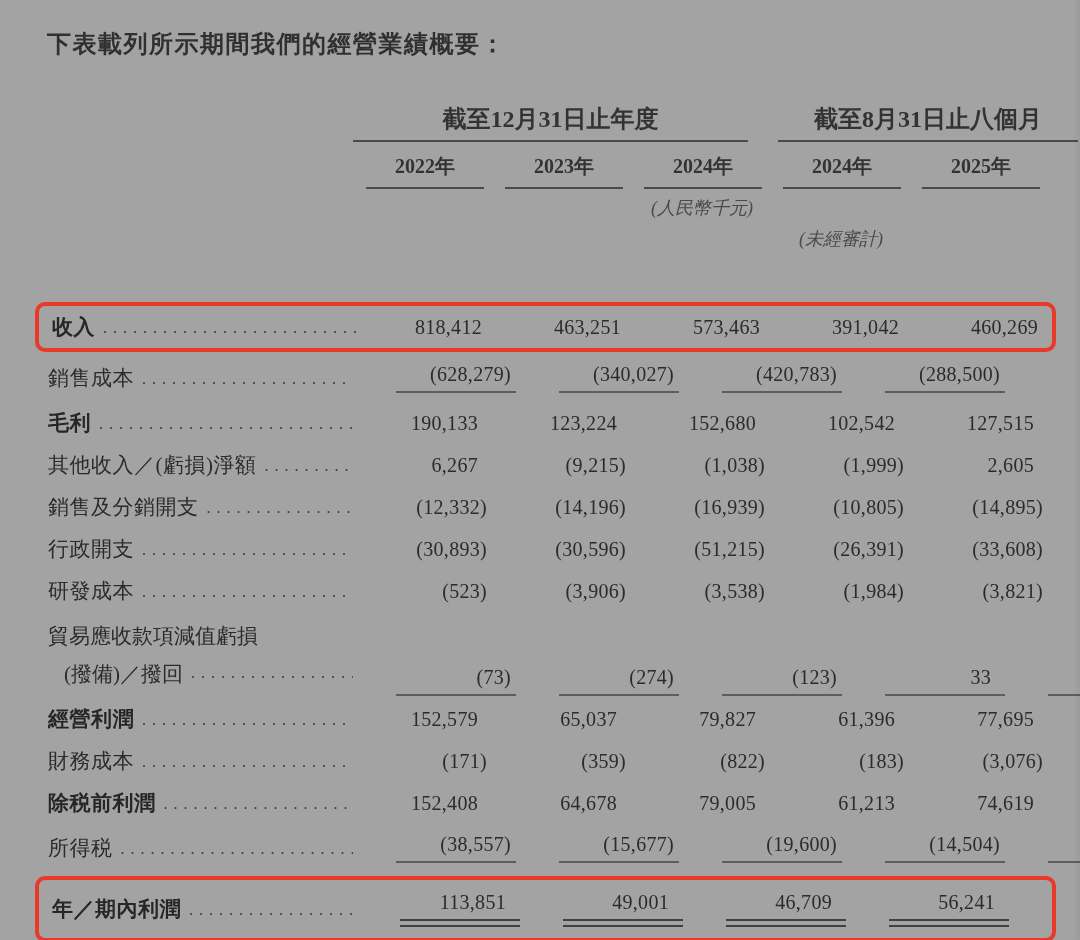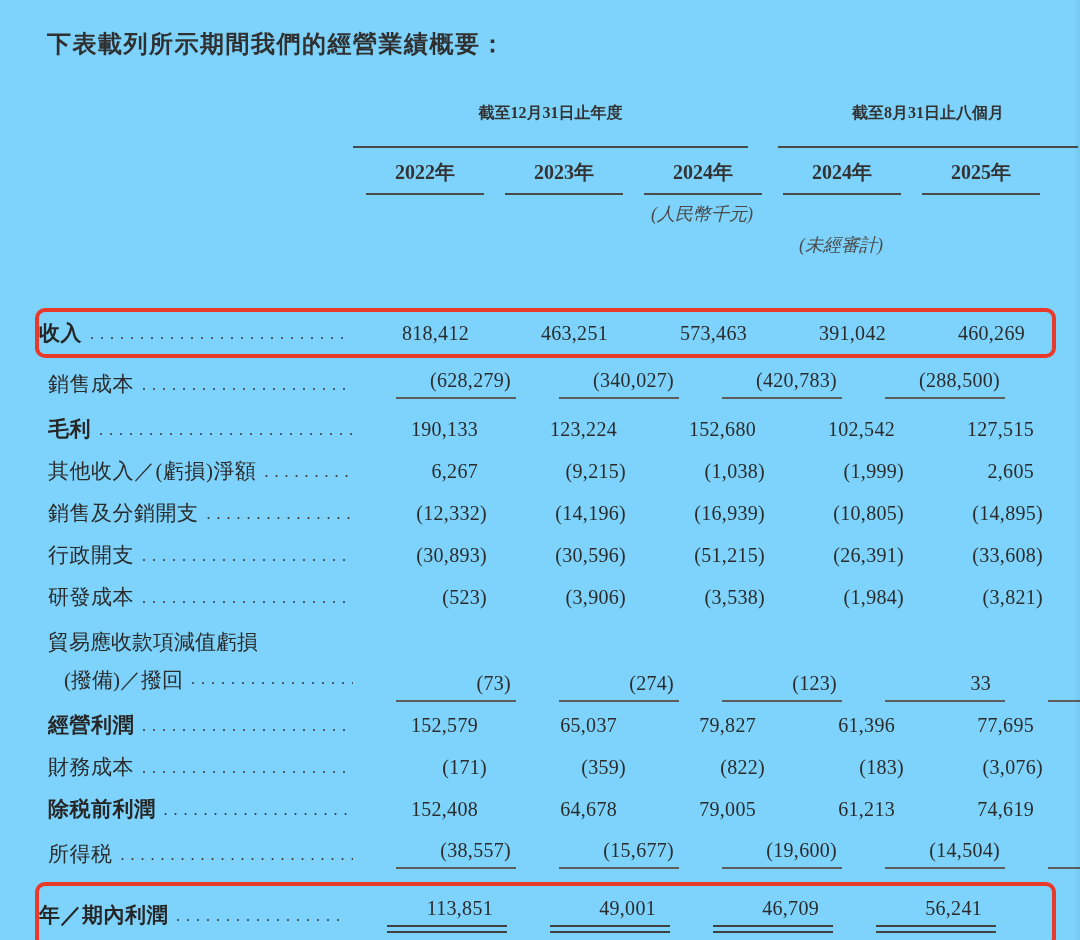--- a/index.html
+++ b/index.html
@@ -1,19 +1,19 @@
 <!DOCTYPE html>
 <html><head>
 <meta charset="utf-8">
 <style>
   html,body{margin:0;padding:0;background:#fff;}
   .page{
     position:relative;
     width:1080px;height:940px;
-    background:#7dd3fc;
+    background:#a3a3a3;
     overflow:hidden;
     font-family:"Liberation Serif","DejaVu Serif",serif;
     color:#2b2b2b;
   }
   .page-edge{
     position:absolute;right:0;top:0;width:7px;height:100%;
     background:linear-gradient(to right,rgba(0,0,0,0),rgba(0,0,0,0.05));
   }
   .title{
     position:absolute;left:47px;top:28px;
@@ -23,22 +23,22 @@
   .table{
     position:absolute;left:48px;top:103px;width:1000px;
   }
   .grid{
     display:grid;
     grid-template-columns:305px 139px 139px 139px 139px 139px;
   }
   
   .group-row{margin-bottom:0;}
   .colgroup{
-    text-align:center;font-weight:bold;font-size:16px;color:#333;
-    padding-bottom:22px;border-bottom:2px solid #4a4a4a;
+    text-align:center;font-weight:bold;font-size:24px;color:#333;
+    padding-bottom:5px;border-bottom:2px solid #4a4a4a;
   }
   .colgroup.g1{grid-column:2/5;margin-right:22px;}
   .colgroup.g2{grid-column:5/7;margin-left:8px;margin-right:-30px;}
   .year-row{margin-top:2px;}
   .year{
     justify-self:end;width:118px;margin-right:8px;
     text-align:center;font-weight:bold;font-size:20px;color:#333;
     padding:9px 0 7px;border-bottom:2px solid #4a4a4a;
   }
   .note-row{min-height:30px;align-items:start;}
@@ -47,21 +47,21 @@
     text-align:center;font-style:italic;font-size:18px;color:#4a4a4a;
     padding-top:7px;white-space:nowrap;
   }
   .note-row.second{min-height:34px;}
   .header-gap{height:48px;}
   
   .row{min-height:42px;align-items:center;position:relative;}
   .row.ruled{min-height:48px;gap:24px;}
   .row.hl{
     border:4px solid #e8392b;border-radius:10px;
-    margin-left:-13px;
+    margin-left:-13px;padding-left:13px;
     margin-right:-8px;padding-right:8px;
     min-height:42px;
   }
   .row.hl-top{margin-bottom:2px;}
   .row.hl-bottom{margin-top:4px;min-height:58px;}
   .label-cell{
     display:flex;align-items:baseline;overflow:hidden;
     font-size:21px;white-space:nowrap;
   }
   .label-cell .lbl{letter-spacing:0.5px;}

